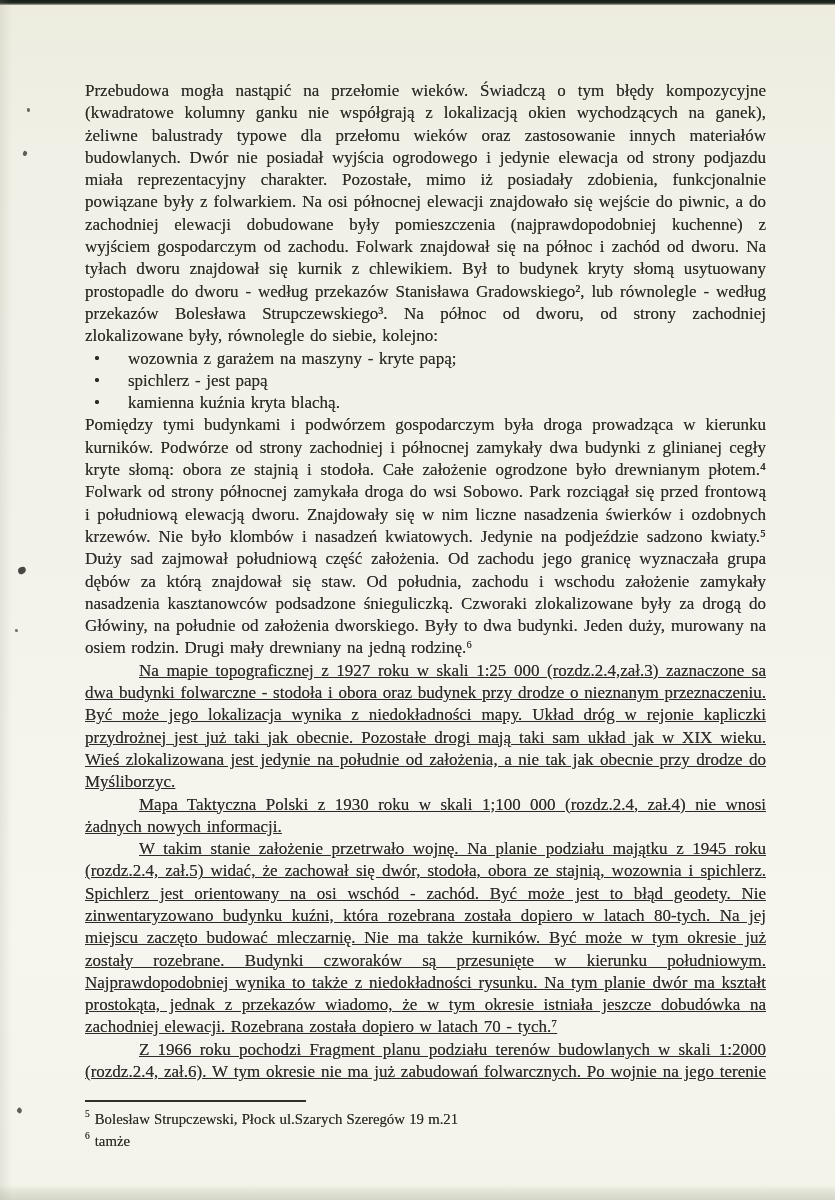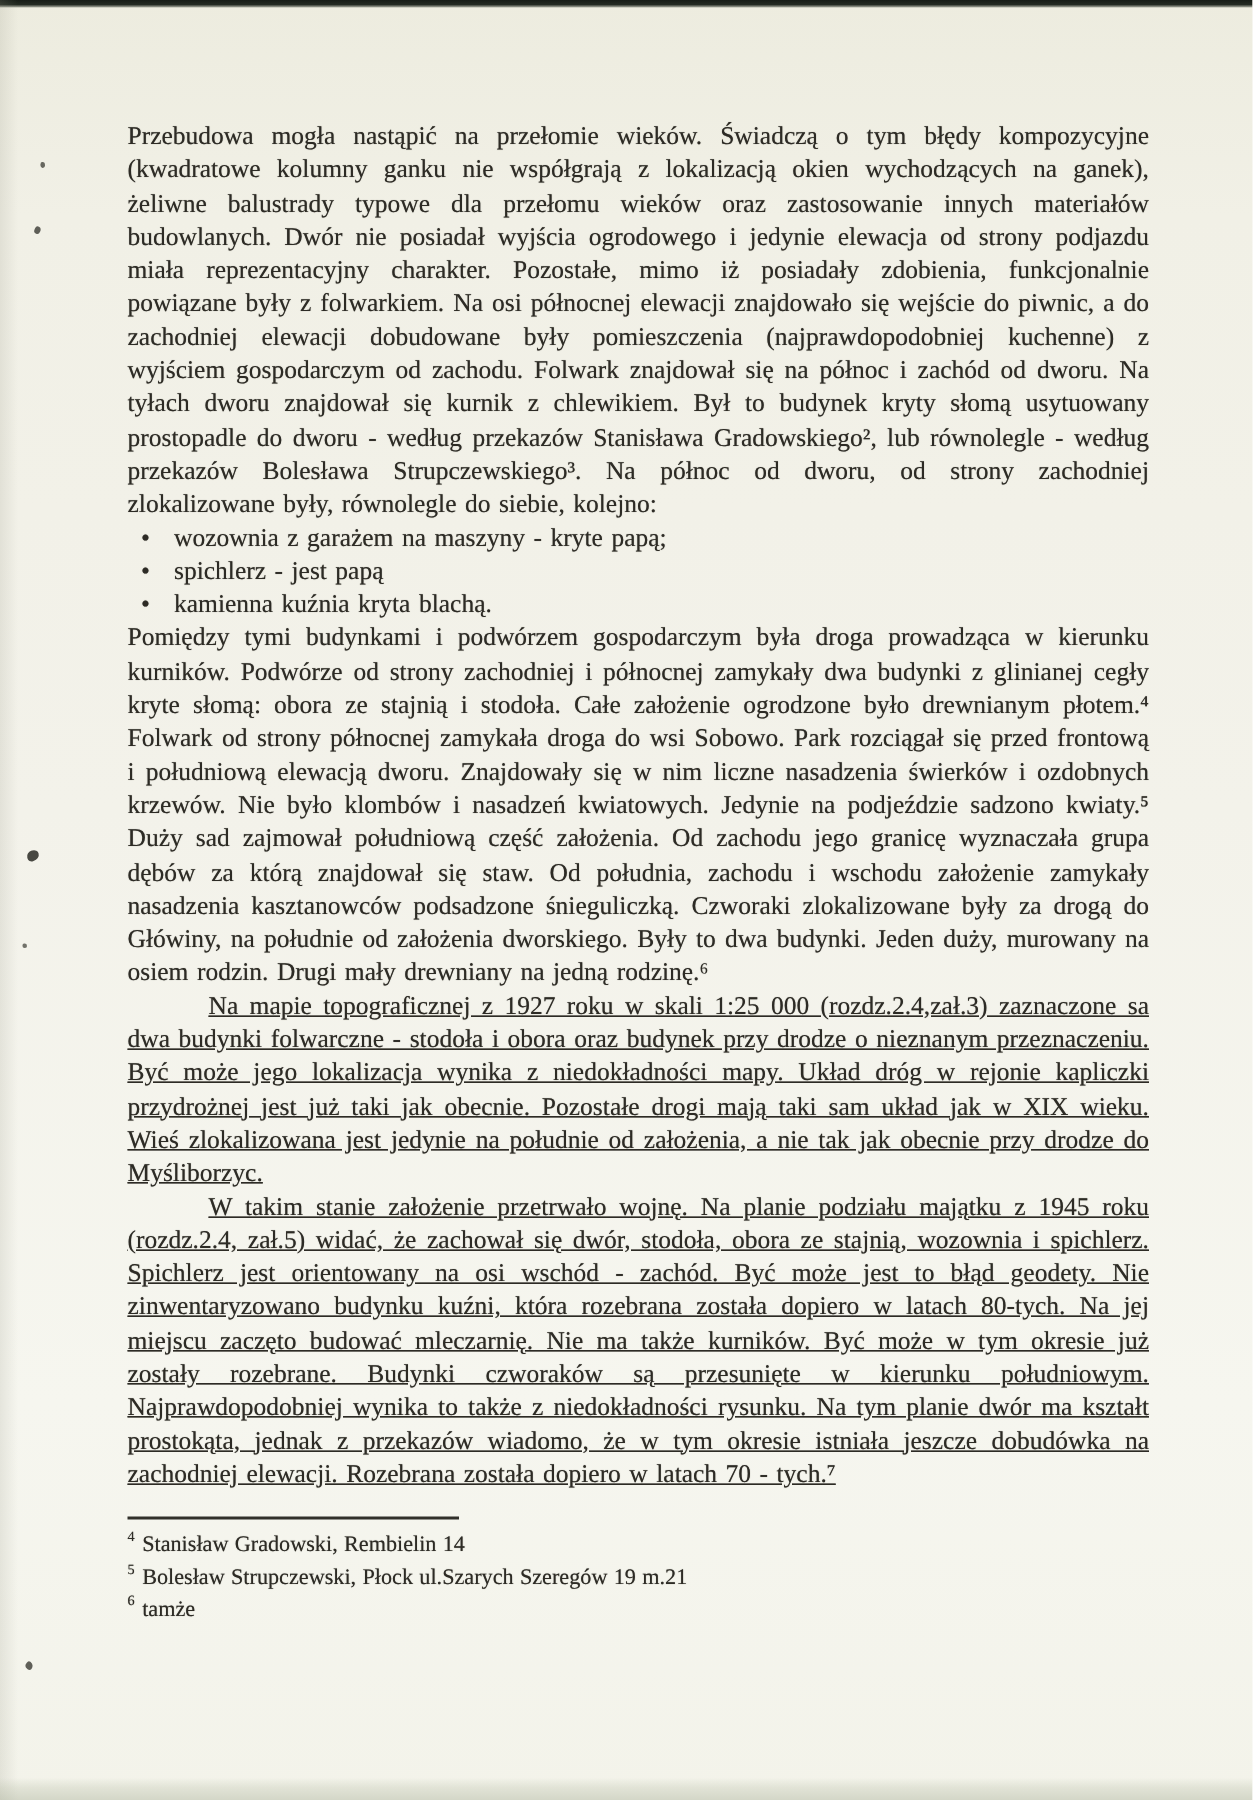--- a/index.html
+++ b/index.html
@@ -46,21 +46,21 @@
     word-spacing: 1.4px;
     text-shadow: 0 0 0.55px rgba(45,43,37,0.65);
   }
   .text-block p { margin: 0; }
   p.indent { text-indent: 54px; text-decoration: underline; }
   p.full-just { text-align-last: justify; }
 
   ul.bullets { list-style: none; margin: 0; padding: 0; }
   ul.bullets li { display: flex; text-align: left; }
   ul.bullets .bullet { width: 22px; padding-left: 9px; flex: 0 0 auto; }
-  ul.bullets .li-text { flex: 1 1 auto; }
+  ul.bullets .li-text { flex: 1 1 auto; margin-left: 12px; }
 
   .footnotes { margin-top: 17px; text-align: left; }
   .fn-rule { width: 221px; height: 2px; background: #31302a; margin: 0 0 7px 0; }
   .footnote { font-size: 14.8px; line-height: 21.4px; word-spacing: 0.5px; }
   .footnote sup { font-size: 9.5px; line-height: 0; margin-right: 5px; position: relative; top: -1px; }
 </style>
 </head>
 <body>
 
 <div class="scan-top-edge"></div>
@@ -84,27 +84,26 @@
       <span class="li-text">spichlerz - jest papą</span>
     </li>
     <li>
       <span class="bullet">•</span>
       <span class="li-text">kamienna kuźnia kryta blachą.</span>
     </li>
   </ul>
 
   <p>Pomiędzy tymi budynkami i podwórzem gospodarczym była droga prowadząca w kierunku kurników. Podwórze od strony zachodniej i północnej zamykały dwa budynki z glinianej cegły kryte słomą: obora ze stajnią i stodoła. Całe założenie ogrodzone było drewnianym płotem.⁴ Folwark od strony północnej zamykała droga do wsi Sobowo. Park rozciągał się przed frontową i południową elewacją dworu. Znajdowały się w nim liczne nasadzenia świerków i ozdobnych krzewów. Nie było klombów i nasadzeń kwiatowych. Jedynie na podjeździe sadzono kwiaty.⁵ Duży sad zajmował południową część założenia. Od zachodu jego granicę wyznaczała grupa dębów za którą znajdował się staw. Od południa, zachodu i wschodu założenie zamykały nasadzenia kasztanowców podsadzone śnieguliczką. Czworaki zlokalizowane były za drogą do Główiny, na południe od założenia dworskiego. Były to dwa budynki. Jeden duży, murowany na osiem rodzin. Drugi mały drewniany na jedną rodzinę.⁶</p>
   <p class="indent">Na mapie topograficznej z 1927 roku w skali 1:25 000 (rozdz.2.4,zał.3) zaznaczone sa dwa budynki folwarczne - stodoła i obora oraz budynek przy drodze o nieznanym przeznaczeniu. Być może jego lokalizacja wynika z niedokładności mapy. Układ dróg w rejonie kapliczki przydrożnej jest już taki jak obecnie. Pozostałe drogi mają taki sam układ jak w XIX wieku. Wieś zlokalizowana jest jedynie na południe od założenia, a nie tak jak obecnie przy drodze do Myśliborzyc.</p>
+  <p class="indent">Mapa Taktyczna Polski z 1930 roku w skali 1;100 000 (rozdz.2.4, zał.4) nie wnosi żadnych nowych informacji.</p>
   <p class="indent">W takim stanie założenie przetrwało wojnę.  Na planie podziału majątku z 1945 roku (rozdz.2.4, zał.5) widać, że zachował się dwór, stodoła, obora ze stajnią, wozownia i spichlerz. Spichlerz jest orientowany na osi wschód - zachód. Być może jest to błąd geodety. Nie zinwentaryzowano budynku kuźni, która rozebrana została dopiero w latach 80-tych. Na jej miejscu zaczęto budować mleczarnię. Nie ma także kurników. Być może w tym okresie już zostały rozebrane. Budynki czworaków są przesunięte w kierunku południowym. Najprawdopodobniej wynika to także z niedokładności rysunku. Na tym planie dwór ma kształt prostokąta, jednak z przekazów wiadomo, że w tym okresie istniała jeszcze dobudówka na zachodniej elewacji. Rozebrana została dopiero w latach 70 - tych.⁷</p>
+  <p class="indent full-just">Z 1966 roku pochodzi Fragment planu podziału terenów budowlanych w skali 1:2000 (rozdz.2.4, zał.6). W tym okresie nie ma już zabudowań folwarcznych. Po wojnie na jego terenie</p>
 
   <div class="footnotes">
     <div class="fn-rule"></div>
-    <div class="footnote">
-      <sup>4</sup><span>Stanisław Gradowski, Rembielin 14</span>
-    </div>
     <div class="footnote">
       <sup>5</sup><span>Bolesław Strupczewski, Płock ul.Szarych Szeregów 19 m.21</span>
     </div>
     <div class="footnote">
       <sup>6</sup><span>tamże</span>
     </div>
 
   </div>
 </main>
 

